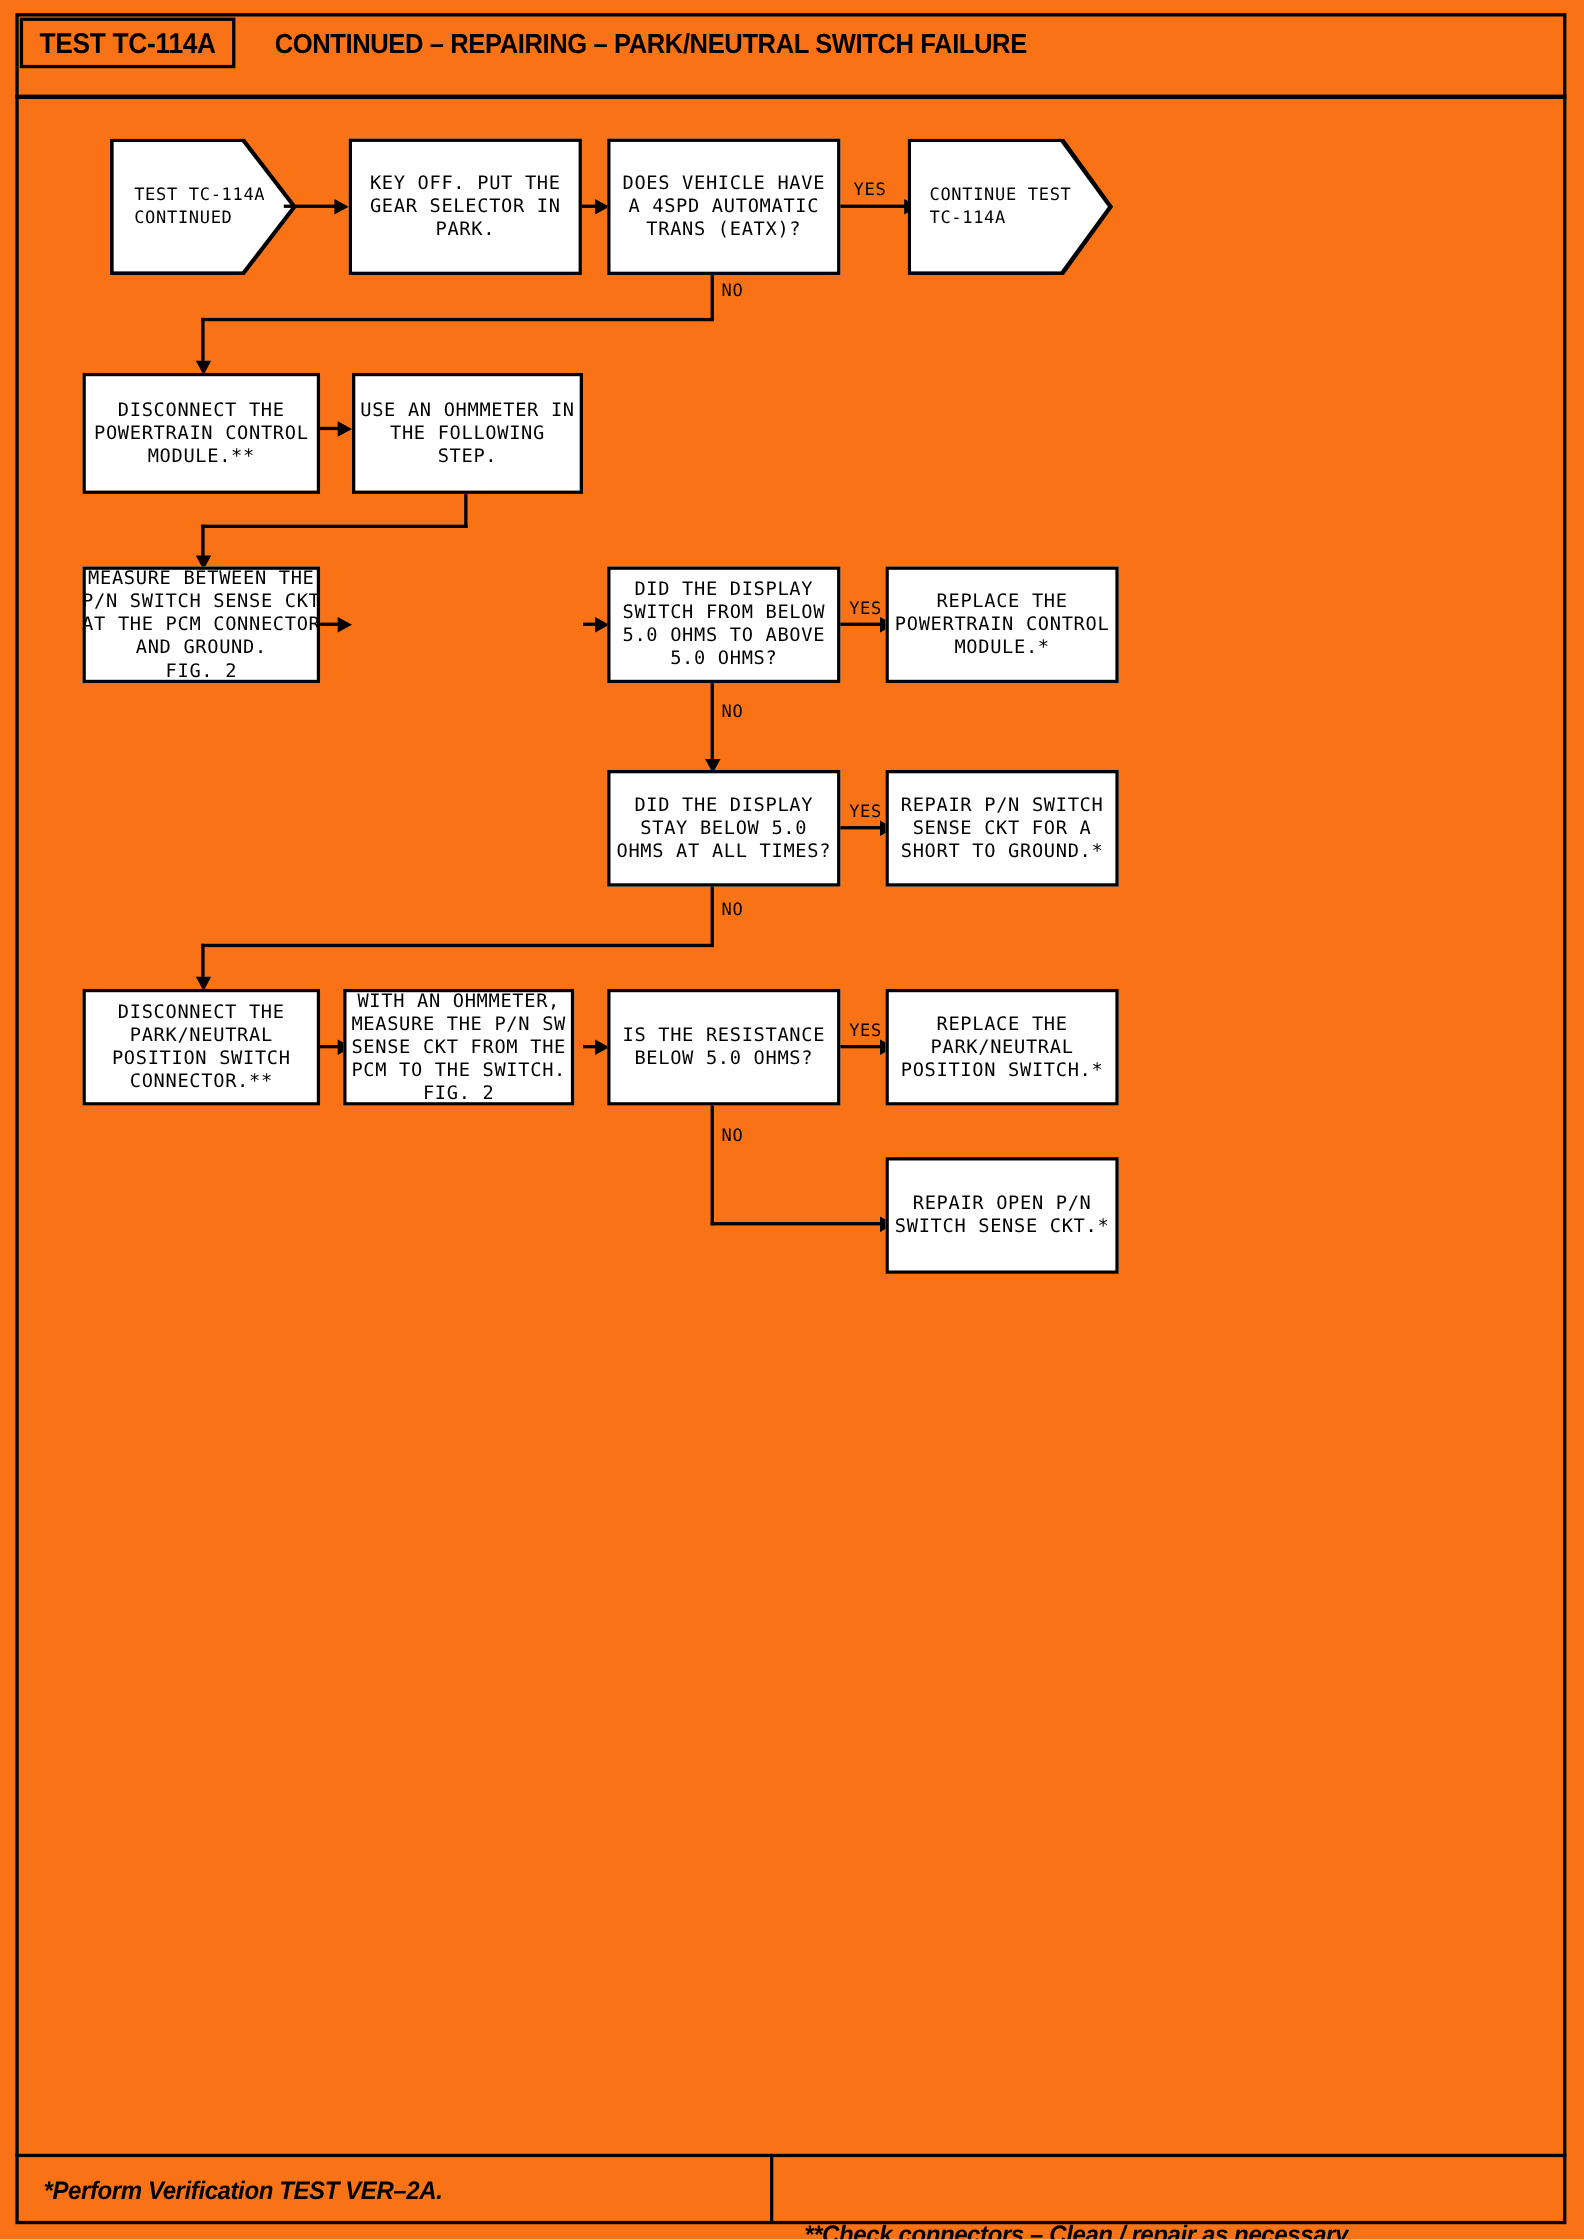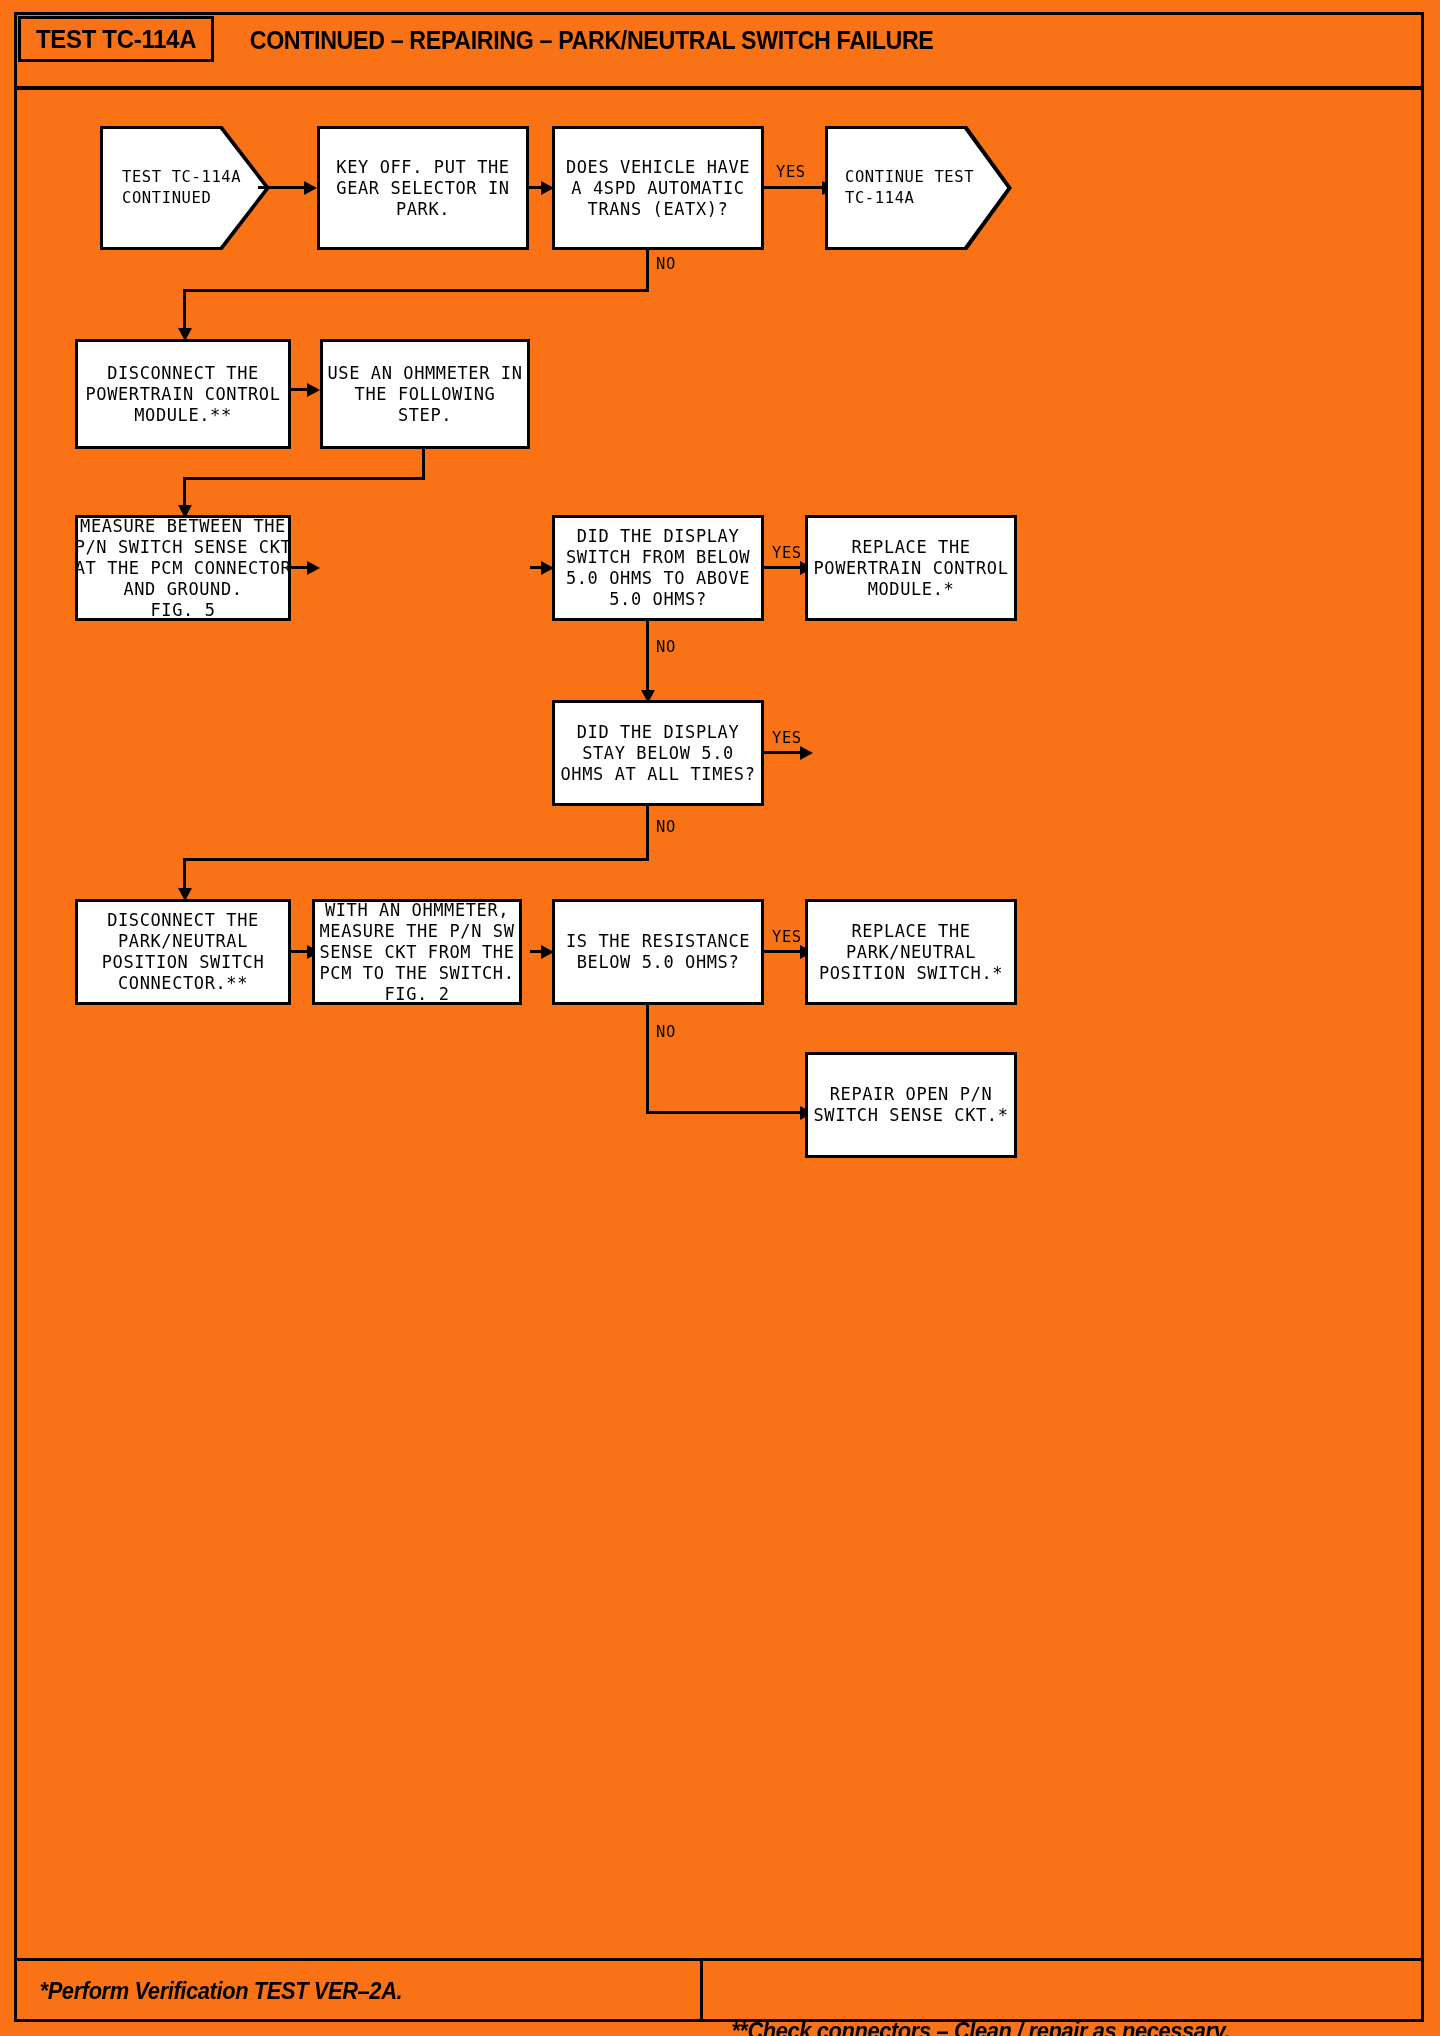--- a/index.html
+++ b/index.html
@@ -120,21 +120,21 @@
   <div class="ln" style="left:422px;top:449px;width:3px;height:31px;"></div>
   <div class="ln" style="left:183px;top:477px;width:242px;height:3px;"></div>
   <div class="ln" style="left:183px;top:477px;width:3px;height:32px;"></div>
   <div class="ah ah-d" style="left:178px;top:505px;"></div>
 
   <div class="node" style="left:75px;top:515px;width:216px;height:106px;">
     <div class="txt">MEASURE BETWEEN THE
 P/N SWITCH SENSE CKT
 AT THE PCM CONNECTOR
 AND GROUND.
-FIG. 5</div>
+FIG. 2</div>
   </div>
   <div class="ln" style="left:291px;top:566px;width:20px;height:3px;"></div>
   <div class="ah ah-r" style="left:307px;top:561px;"></div>
 
   <div class="ln" style="left:530px;top:566px;width:16px;height:3px;"></div>
   <div class="ah ah-r" style="left:541px;top:561px;"></div>
 
   <div class="node" style="left:552px;top:515px;width:212px;height:106px;">
     <div class="txt">DID THE DISPLAY
 SWITCH FROM BELOW
@@ -159,20 +159,25 @@
   <div class="node" style="left:552px;top:700px;width:212px;height:106px;">
     <div class="txt">DID THE DISPLAY
 STAY BELOW 5.0
 OHMS AT ALL TIMES?</div>
   </div>
 
   <div class="lbl" style="left:772px;top:729px;">YES</div>
   <div class="ln" style="left:764px;top:751px;width:40px;height:3px;"></div>
   <div class="ah ah-r" style="left:800px;top:746px;"></div>
 
+  <div class="node" style="left:805px;top:700px;width:212px;height:106px;">
+    <div class="txt">REPAIR P/N SWITCH
+SENSE CKT FOR A
+SHORT TO GROUND.*</div>
+  </div>
 
   <div class="ln" style="left:646px;top:806px;width:3px;height:55px;"></div>
   <div class="lbl" style="left:656px;top:818px;">NO</div>
   <div class="ln" style="left:183px;top:858px;width:466px;height:3px;"></div>
   <div class="ln" style="left:183px;top:858px;width:3px;height:34px;"></div>
   <div class="ah ah-d" style="left:178px;top:888px;"></div>
 
   <div class="node" style="left:75px;top:899px;width:216px;height:106px;">
     <div class="txt">DISCONNECT THE
 PARK/NEUTRAL

